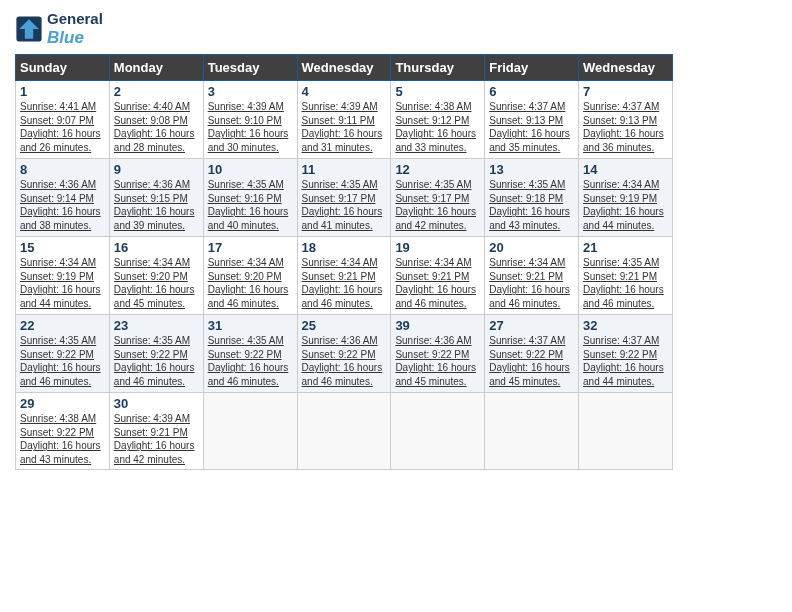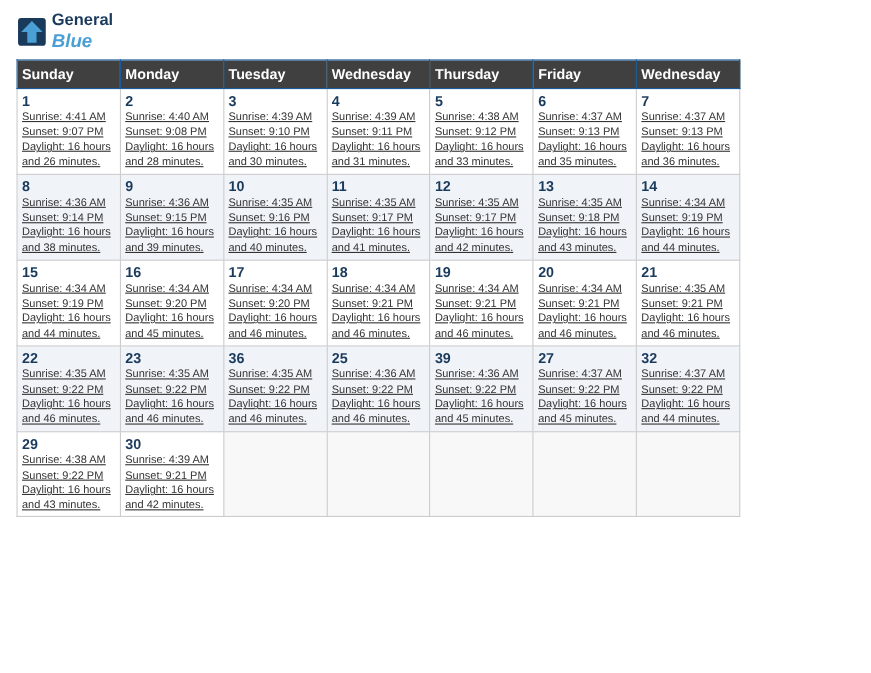--- a/index.html
+++ b/index.html
@@ -217,21 +217,21 @@
         <tr>
           <td>
             <span class="day-number">22</span>
             <div class="day-info">Sunrise: 4:35 AM<br>Sunset: 9:22 PM<br>Daylight: 16 hours and 46 minutes.</div>
           </td>
           <td>
             <span class="day-number">23</span>
             <div class="day-info">Sunrise: 4:35 AM<br>Sunset: 9:22 PM<br>Daylight: 16 hours and 46 minutes.</div>
           </td>
           <td>
-            <span class="day-number">36</span>
+            <span class="day-number">31</span>
             <div class="day-info">Sunrise: 4:35 AM<br>Sunset: 9:22 PM<br>Daylight: 16 hours and 46 minutes.</div>
           </td>
           <td>
             <span class="day-number">25</span>
             <div class="day-info">Sunrise: 4:36 AM<br>Sunset: 9:22 PM<br>Daylight: 16 hours and 46 minutes.</div>
           </td>
           <td>
             <span class="day-number">39</span>
             <div class="day-info">Sunrise: 4:36 AM<br>Sunset: 9:22 PM<br>Daylight: 16 hours and 45 minutes.</div>
           </td>

